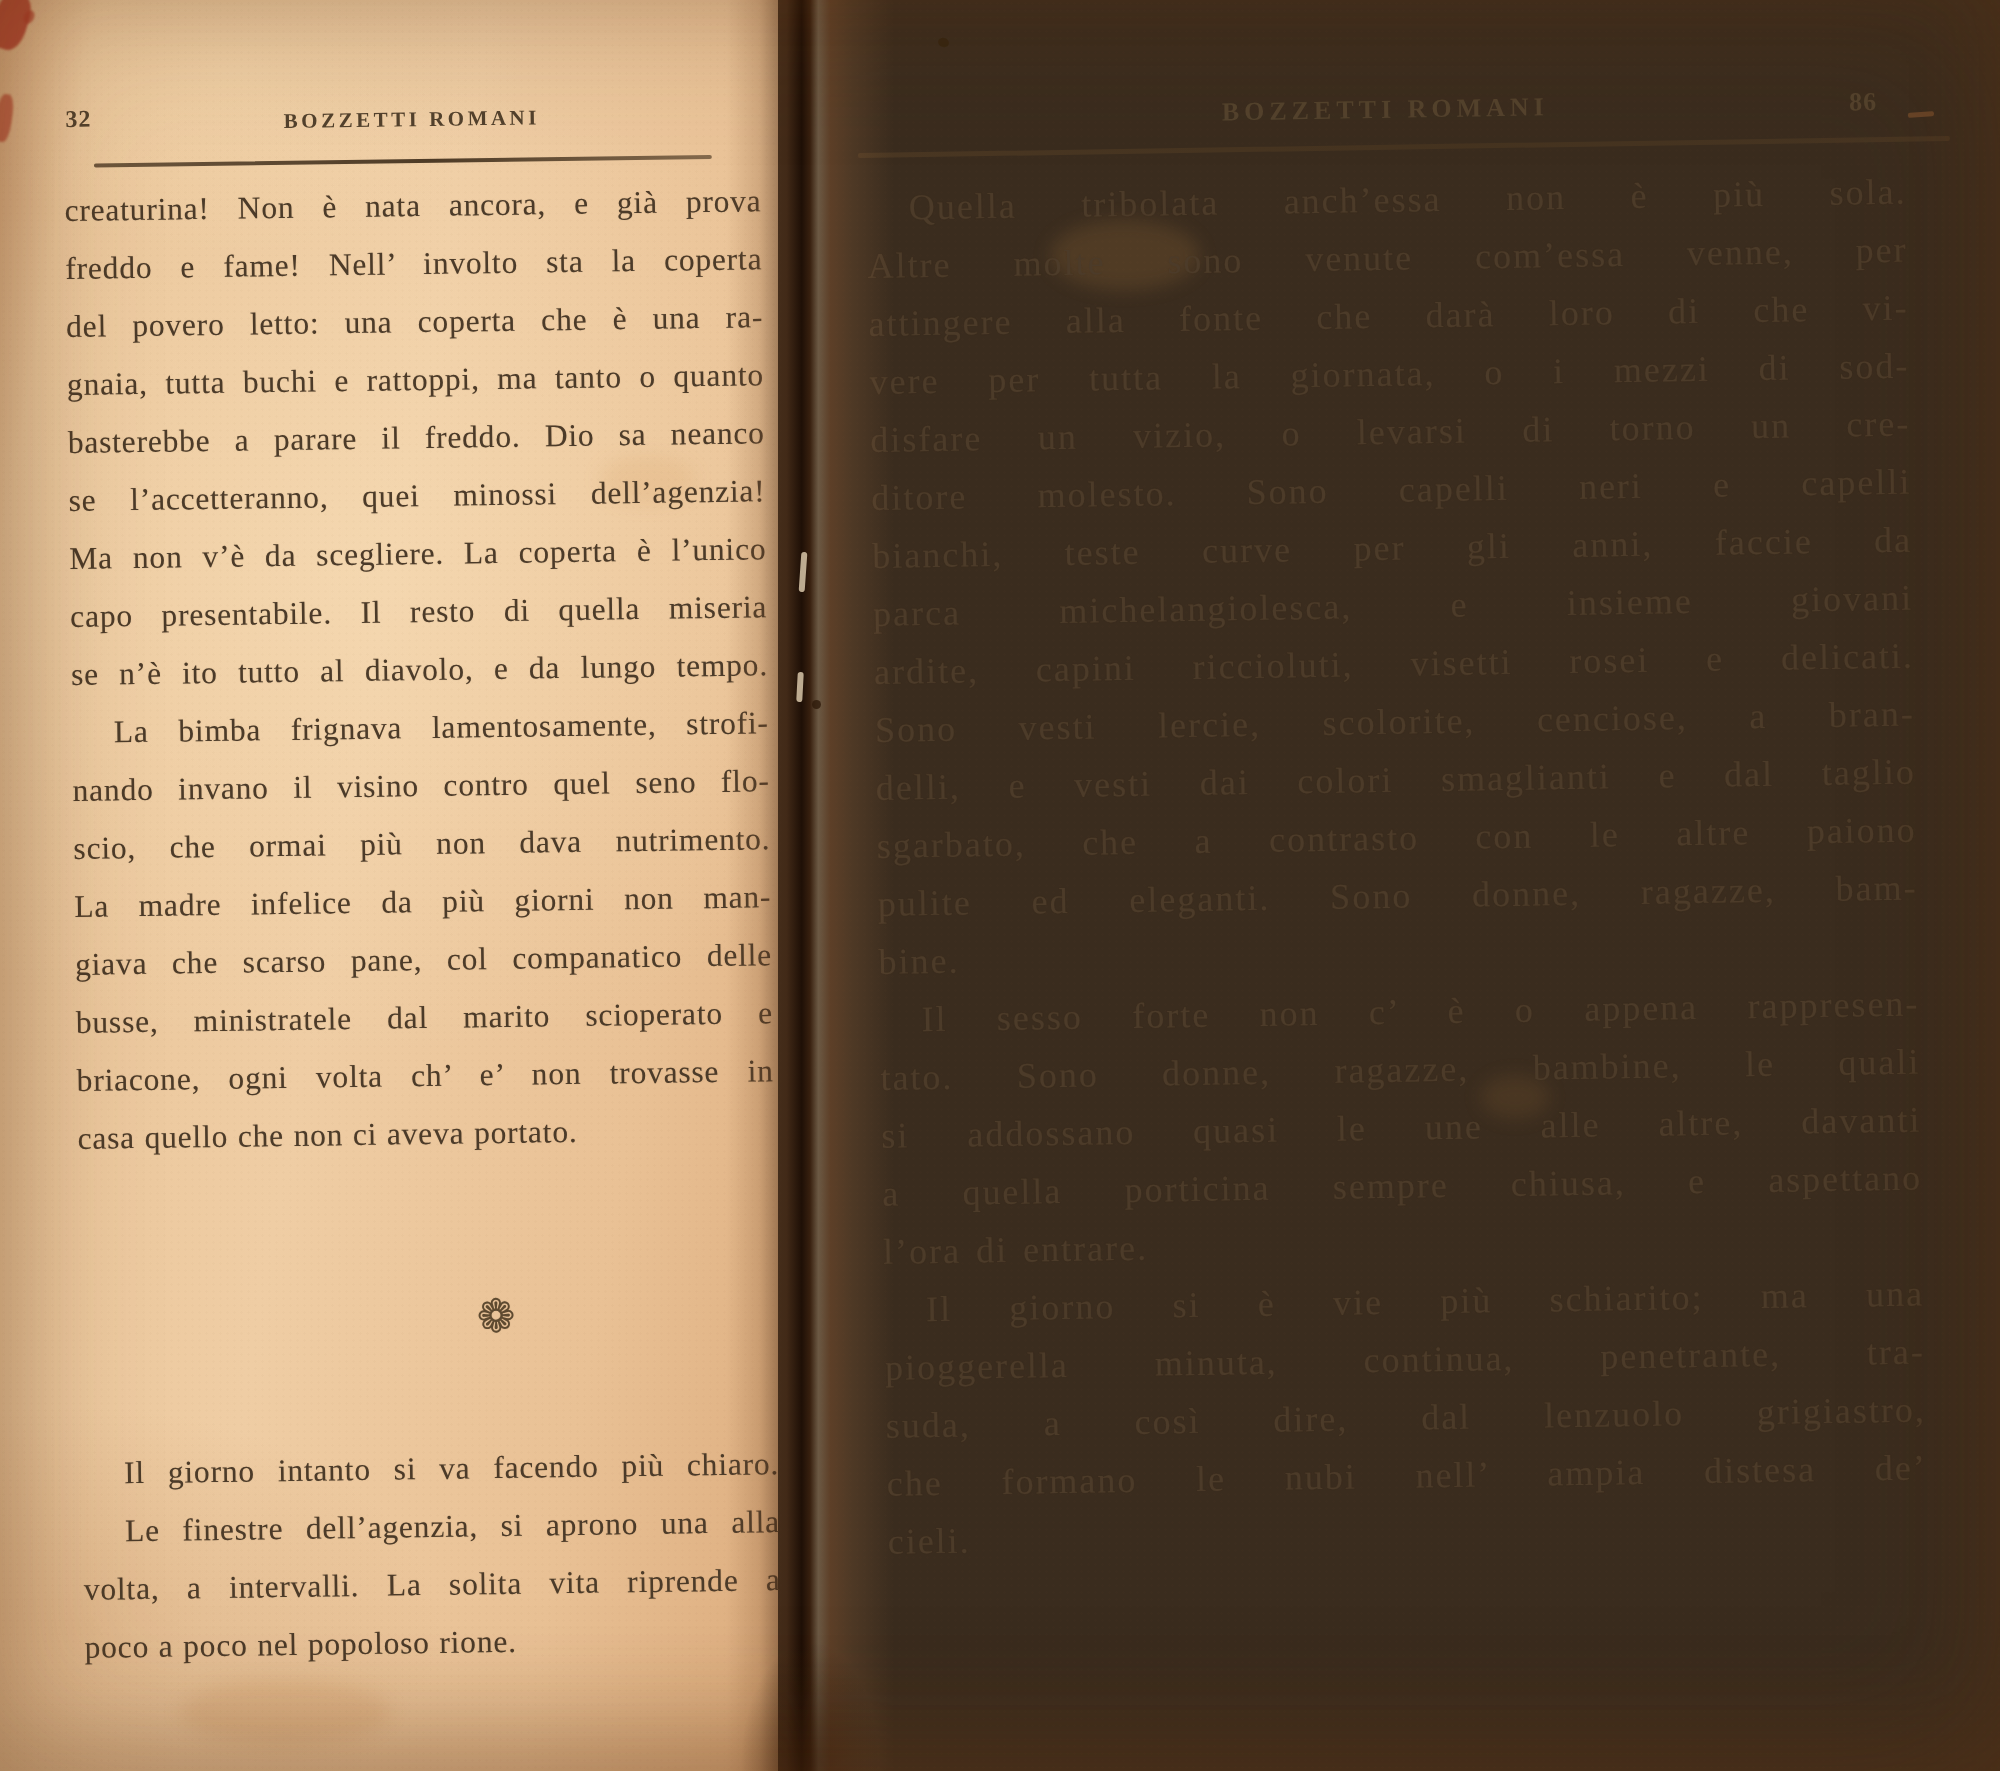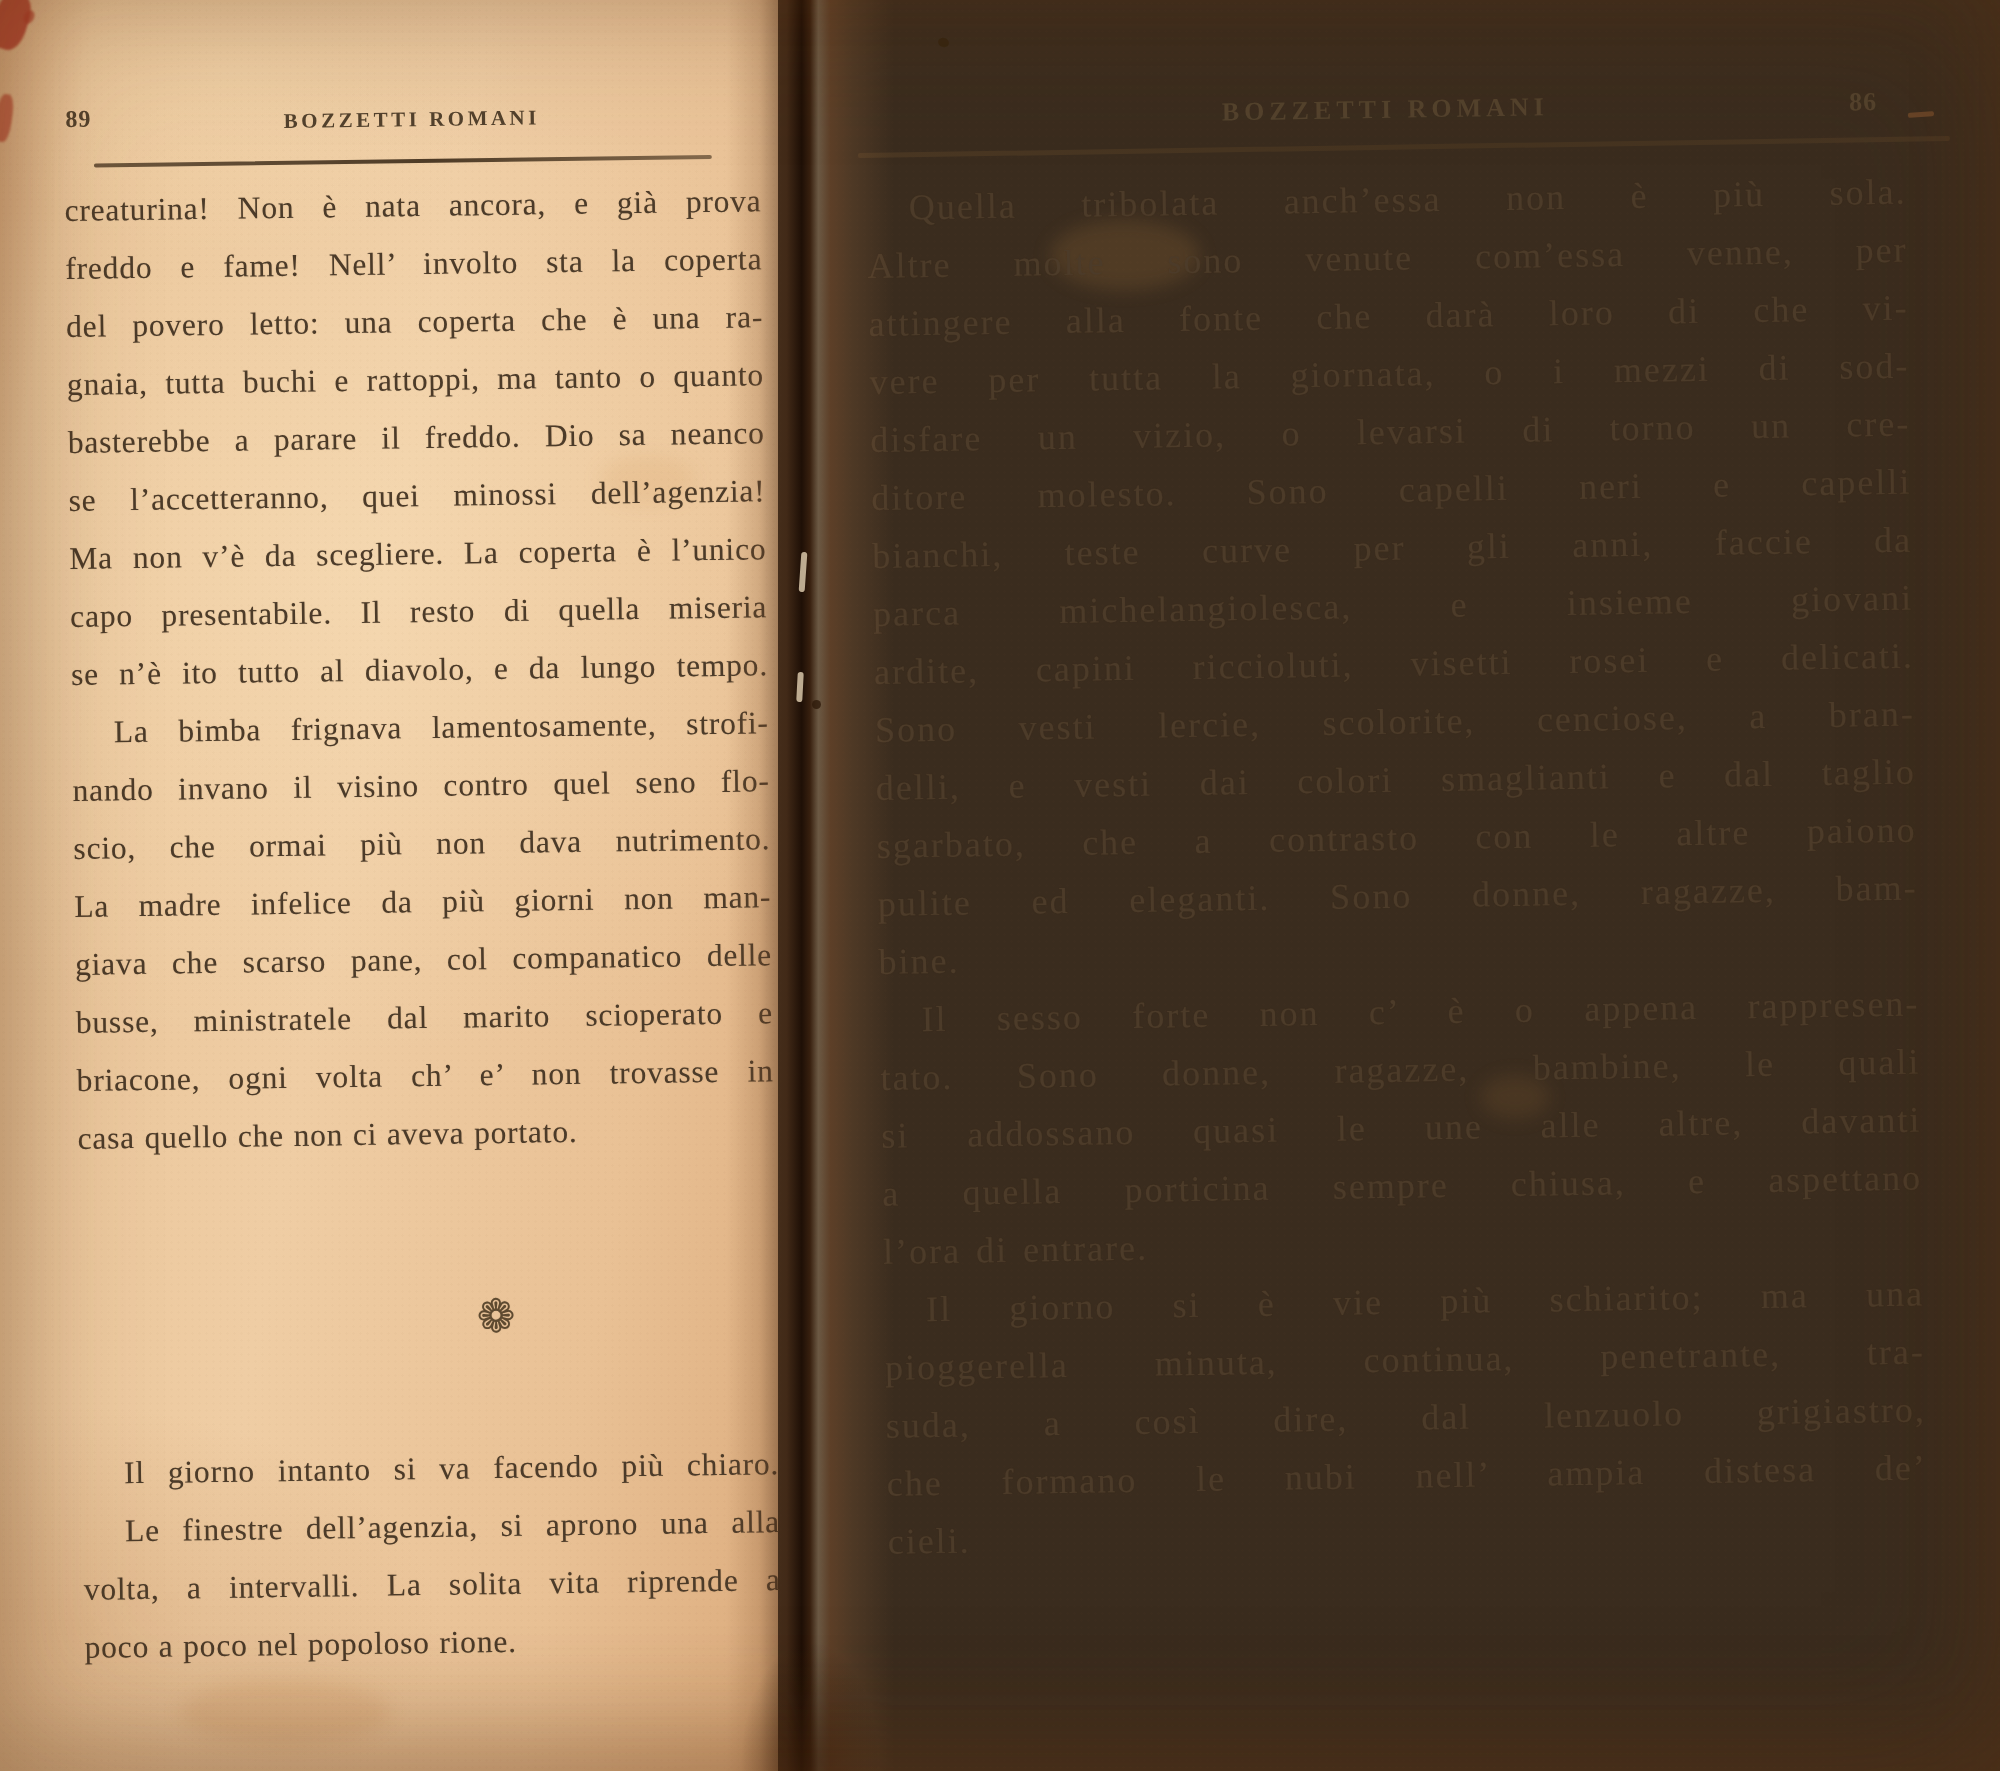--- a/index.html
+++ b/index.html
@@ -111,21 +111,21 @@
   <div class="page page-left"></div>
   <div class="page page-right"></div>
   <div class="grain"></div>
 
   <div class="stain stain1"></div>
   <div class="stain stain2"></div>
   <div class="stain stain3"></div>
   <div class="stain stain4"></div>
 
   <div class="content content-left">
-    <div class="pagenum pagenum-left">89</div>
+    <div class="pagenum pagenum-left">32</div>
     <div class="running-title running-title-left">BOZZETTI ROMANI</div>
     <div class="rule rule-left"></div>
     <div class="textblock textblock-left">
         <div class="paragraph">
           <div class="line">creaturina! Non è nata ancora, e già prova</div>
           <div class="line">freddo e fame! Nell’ involto sta la coperta</div>
           <div class="line">del povero letto: una coperta che è una ra-</div>
           <div class="line">gnaia, tutta buchi e rattoppi, ma tanto o quanto</div>
           <div class="line">basterebbe a parare il freddo. Dio sa neanco</div>
           <div class="line">se l’accetteranno, quei minossi dell’agenzia!</div>

